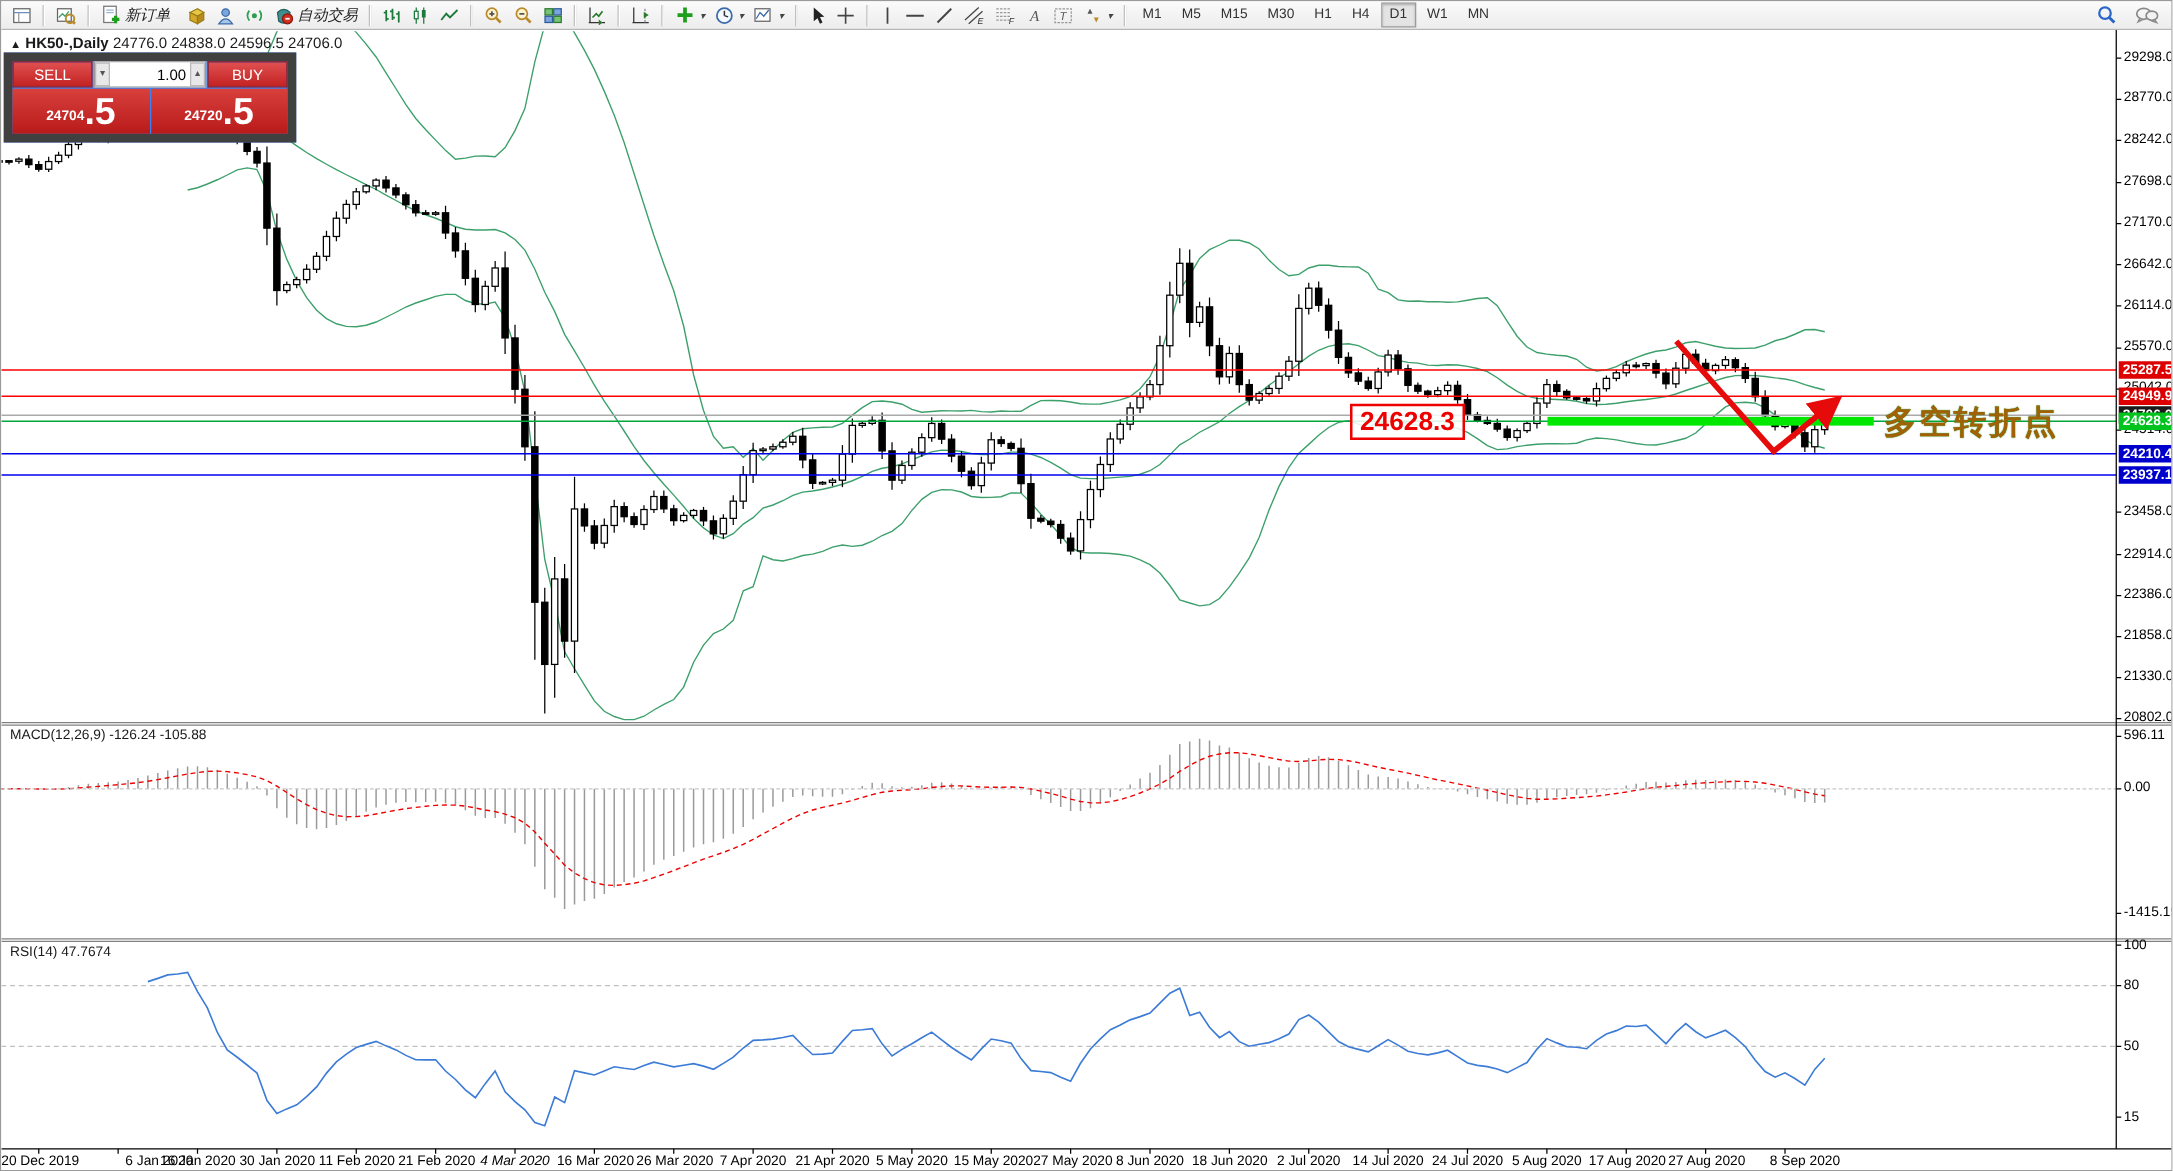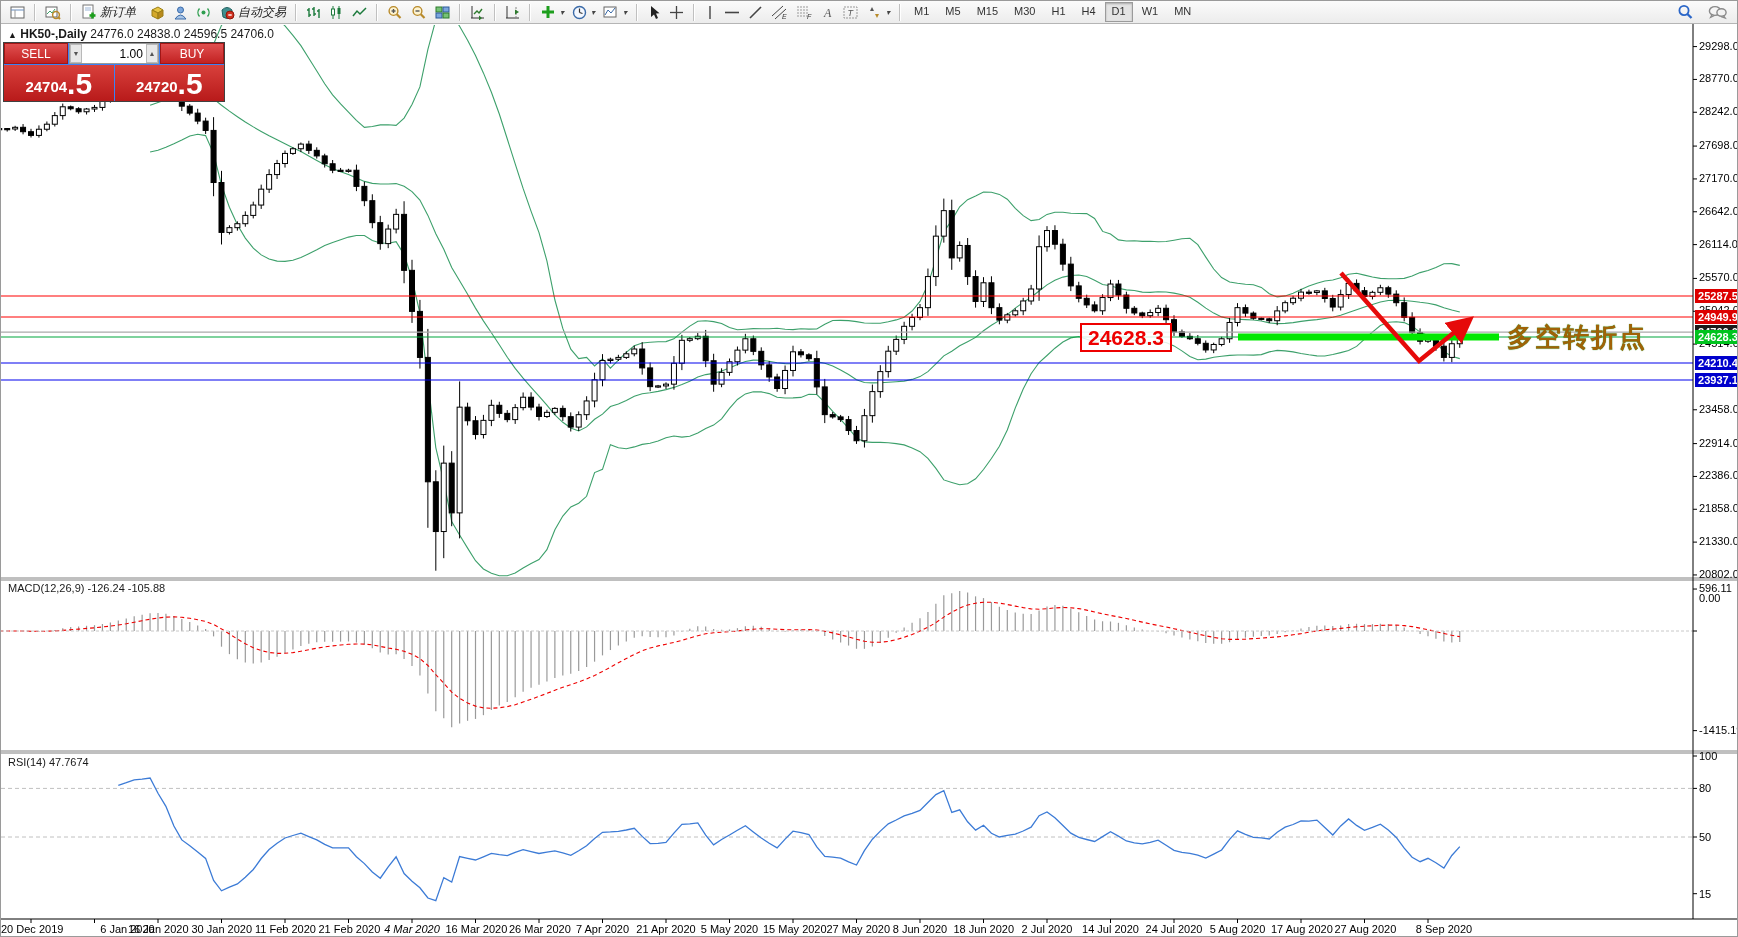--- a/index.html
+++ b/index.html
@@ -17,30 +17,30 @@
   
   #chart-area{position:absolute;left:0;top:23px;width:1738px;height:914px;background:#fff;}
   #chart-svg{position:absolute;left:0;top:0;}
   .axis-label{position:absolute;font-size:11px;color:#000;white-space:nowrap;z-index:5;font-family:Liberation Sans, sans-serif;}
   .price-tag{position:absolute;left:1694px;width:46px;height:14px;line-height:14px;font-size:11px;font-weight:bold;color:#fff;text-align:center;z-index:6;}
   .time-label{position:absolute;font-size:11px;color:#000;white-space:nowrap;z-index:5;}
   #chart-title{position:absolute;left:7px;top:3px;font-size:12px;color:#1a1a1a;z-index:20;}
   #chart-title b{font-weight:bold;}
   .pane-label{position:absolute;left:7px;font-size:11px;color:#1a1a1a;z-index:8;}
   
-  #quote-panel{position:absolute;left:2px;top:18px;width:220px;height:58px;z-index:30;background:#3b82f6;border:1px solid #404040;display:flex;flex-direction:column;}
+  #quote-panel{position:absolute;left:2px;top:18px;width:220px;height:58px;z-index:30;background:#3b82f6;border:7px solid #404040;display:flex;flex-direction:column;}
   #quote-top{display:flex;height:21px;}
   .qp-btn{flex:0 0 62px;background:linear-gradient(#e05050,#c32222);color:#fff;font-size:12px;display:flex;align-items:center;justify-content:center;border:1px solid #a21616;}
   #qp-vol{flex:1;display:flex;background:#fff;border:1px solid #999;margin:0 1px;}
   #qp-vol input{width:100%;border:none;outline:none;text-align:right;font-size:12px;padding-right:3px;font-family:"Liberation Sans",sans-serif;}
   .spin{width:15px;background:#e8e8e8;border:1px solid #b9b9b9;font-size:7px;color:#555;display:flex;align-items:center;justify-content:center;}
   #quote-prices{display:flex;flex:1;margin-top:1px;}
   .qp-price{flex:1;background:linear-gradient(#d8403c,#b81a1a);color:#fff;display:flex;align-items:flex-end;justify-content:center;padding-bottom:2px;}
   .qp-price:first-child{margin-right:1px;}
-  .qp-main{font-size:15px;font-weight:bold;line-height:24px;}
+  .qp-main{font-size:11px;font-weight:bold;line-height:24px;}
   .qp-big{font-size:30px;font-weight:bold;line-height:30px;}
   
   #price-flag{position:absolute;border:2px solid #ee0000;color:#ee0000;background:rgba(255,255,255,.85);font-size:21px;font-weight:bold;padding:0 6px;z-index:25;line-height:25px;}
   #turning-text{position:absolute;font-size:26px;font-weight:bold;z-index:25;letter-spacing:2px;text-shadow:0 0 1px #0a8a0a;}
 </style>
 </head>
 <body>
 
 <div id="app">
 
@@ -1008,21 +1008,21 @@
         <div class="axis-label" style="left: 1698px; top: 478.277px;">21858.0</div>
         <div class="axis-label" style="left: 1698px; top: 511.113px;">21330.0</div>
         <div class="axis-label" style="left: 1698px; top: 543.949px;">20802.0</div>
         <div class="price-tag" style="left: 1694px; top: 265px; background: rgb(221, 0, 0);">25287.5</div>
         <div class="price-tag" style="left: 1694px; top: 285.995px; background: rgb(221, 0, 0);">24949.9</div>
         <div class="price-tag" style="left: 1694px; top: 301.163px; background: rgb(26, 26, 26);">24706.0</div>
         <div class="price-tag" style="left: 1694px; top: 305.995px; background: rgb(0, 195, 30);">24628.3</div>
         <div class="price-tag" style="left: 1694px; top: 331.984px; background: rgb(0, 0, 204);">24210.4</div>
         <div class="price-tag" style="left: 1694px; top: 348.98px; background: rgb(0, 0, 204);">23937.1</div>
         <div class="axis-label" style="left: 1698px; top: 558.034px;">596.11</div>
-        <div class="axis-label" style="left: 1698px; top: 568px;">0.00</div>
+        <div class="axis-label" style="left: 1698px; top: 600px;">0.00</div>
         <div class="axis-label" style="left: 1698px; top: 699.629px;">-1415.19</div>
         <div class="axis-label" style="left: 1698px; top: 726px;">100</div>
         <div class="axis-label" style="left: 1698px; top: 758.4px;">80</div>
         <div class="axis-label" style="left: 1698px; top: 807px;">50</div>
         <div class="axis-label" style="left: 1698px; top: 863.7px;">15</div>
         <div class="time-label" style="left: 0px; top: 899px; width: 60px; text-align: center;">20 Dec 2019</div>
         <div class="time-label" style="left: 63.5px; top: 899px; width: 60px; text-align: center; margin-left: 33px;">6 Jan 2020</div>
         <div class="time-label" style="left: 127px; top: 899px; width: 60px; text-align: center;">16 Jan 2020</div>
         <div class="time-label" style="left: 190.5px; top: 899px; width: 60px; text-align: center;">30 Jan 2020</div>
         <div class="time-label" style="left: 254px; top: 899px; width: 60px; text-align: center;">11 Feb 2020</div>

